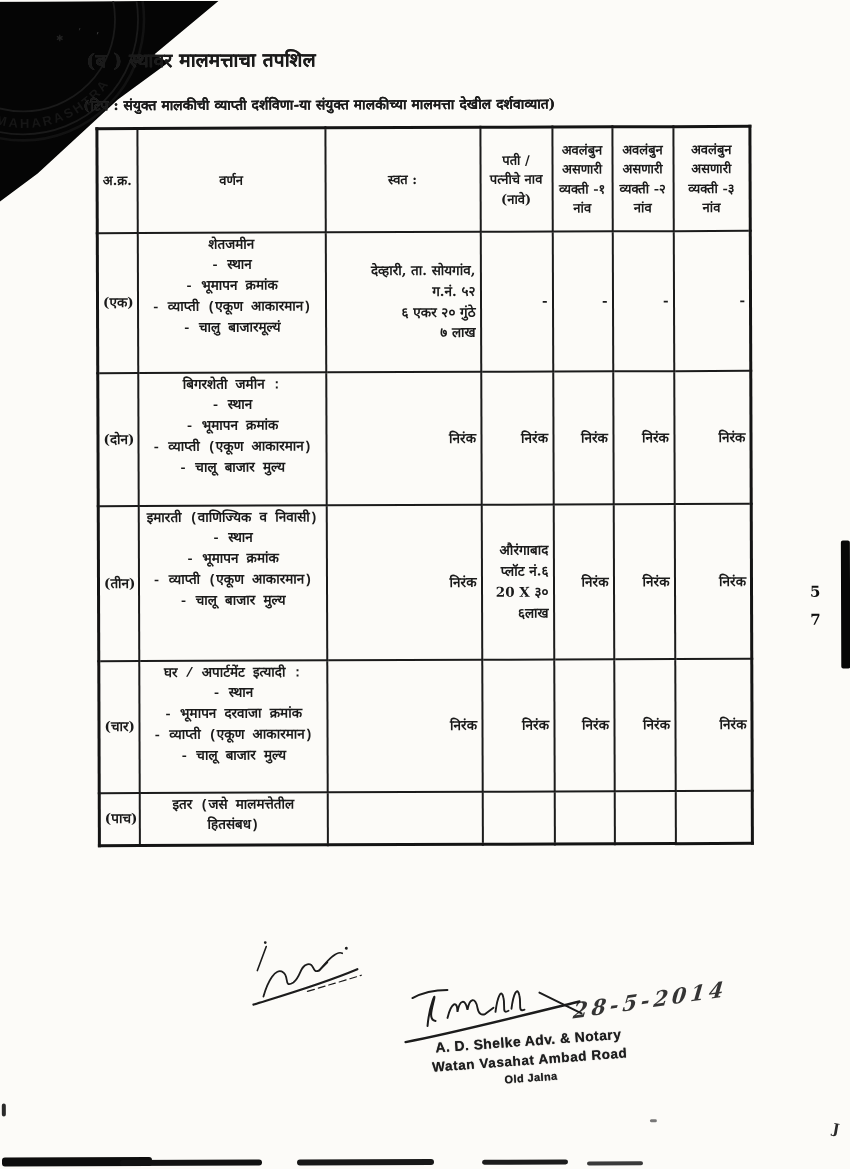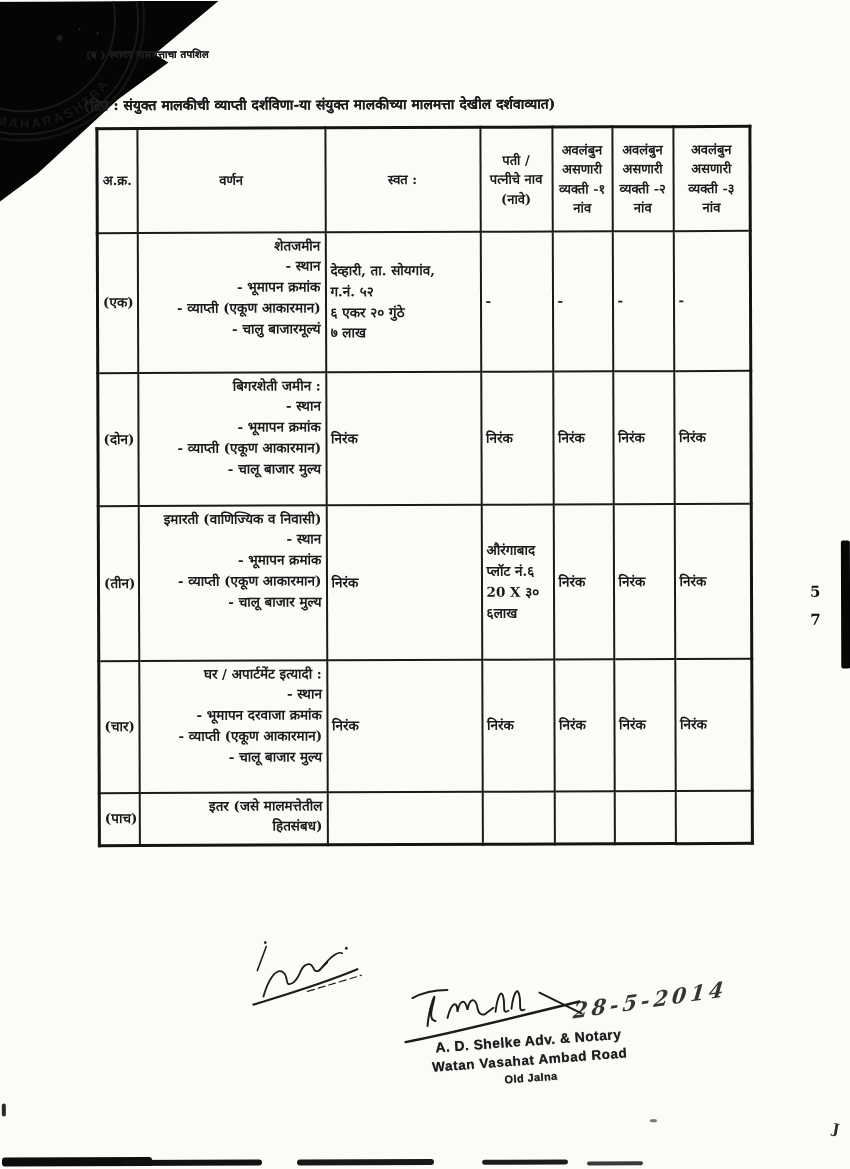--- a/index.html
+++ b/index.html
@@ -10,39 +10,39 @@
   }
   .sheet{position:absolute; inset:0; transform:rotate(-0.2deg);}
   
   .corner-black{
     position:absolute; left:0; top:0; width:230px; height:205px; background:#050505;
     clip-path:polygon(0 0,96% 0,68% 26%,74% 30%,52% 48%,17% 84%,0 98%);
   }
   .seal-svg{position:absolute; left:0; top:0;}
   .seal-text{font-family:"Liberation Sans",sans-serif; font-weight:bold; font-size:13px; letter-spacing:2.5px; fill:#161616;}
   
-  .doc-title{position:absolute; left:88px; top:46px; font-size:10px; font-weight:bold; letter-spacing:.2px; text-shadow:0 0 .4px #333;}
+  .doc-title{position:absolute; left:88px; top:46px; font-size:19px; font-weight:bold; letter-spacing:.2px; text-shadow:0 0 .4px #333;}
   .doc-note{position:absolute; left:85px; top:94px; font-size:13.8px; font-weight:bold; letter-spacing:.1px; text-shadow:0 0 .4px #444;}
   
   .ptable{
     position:absolute; left:97px; top:126px; width:653px;
     border-collapse:collapse; table-layout:fixed;
     font-size:13.5px; line-height:1.55;
   }
   .ptable td,.ptable th{border:2px solid #1b1b1b; padding:2px 4px; font-weight:bold; overflow:hidden;}
   .ptable{border:3px solid #141414;}
   .ptable thead tr{height:104px;}
   .ptable tbody tr:nth-child(1){height:140px;}
   .ptable tbody tr:nth-child(2){height:133px;}
   .ptable tbody tr:nth-child(3){height:155px;}
   .ptable tbody tr:nth-child(4){height:132px;}
   .ptable tbody tr:nth-child(5){height:53px;}
   .ml{white-space:pre-line;}
-  .cen{text-align:left; vertical-align:middle;}
-  .desc{text-align:right; vertical-align:top; padding:8px 4px 0 12px;}
+  .cen{text-align:right; vertical-align:middle;}
+  .desc{text-align:center; vertical-align:top; padding:8px 4px 0 12px;font-family:Liberation Mono, monospace;}
   .ptable th{text-align:center; vertical-align:middle; font-size:13px; line-height:1.5; font-weight:bold;}
   
   .mark-5{position:absolute; left:810px; top:584px; font-size:15px; font-weight:bold; color:#0f0f0f;}
   .mark-7{position:absolute; left:810px; top:612px; font-size:15px; font-weight:bold; color:#0f0f0f;}
   .right-strip{position:absolute; left:841px; top:542px; width:9px; height:128px; background:#070707; border-radius:2px;}
   
   .sig{position:absolute;}
   .sig path{fill:none; stroke:#1c1c1c; stroke-linecap:round;}
   .hand-date{
     position:absolute; left:571px; top:988px; font-size:21px; color:#1f1f1f;

